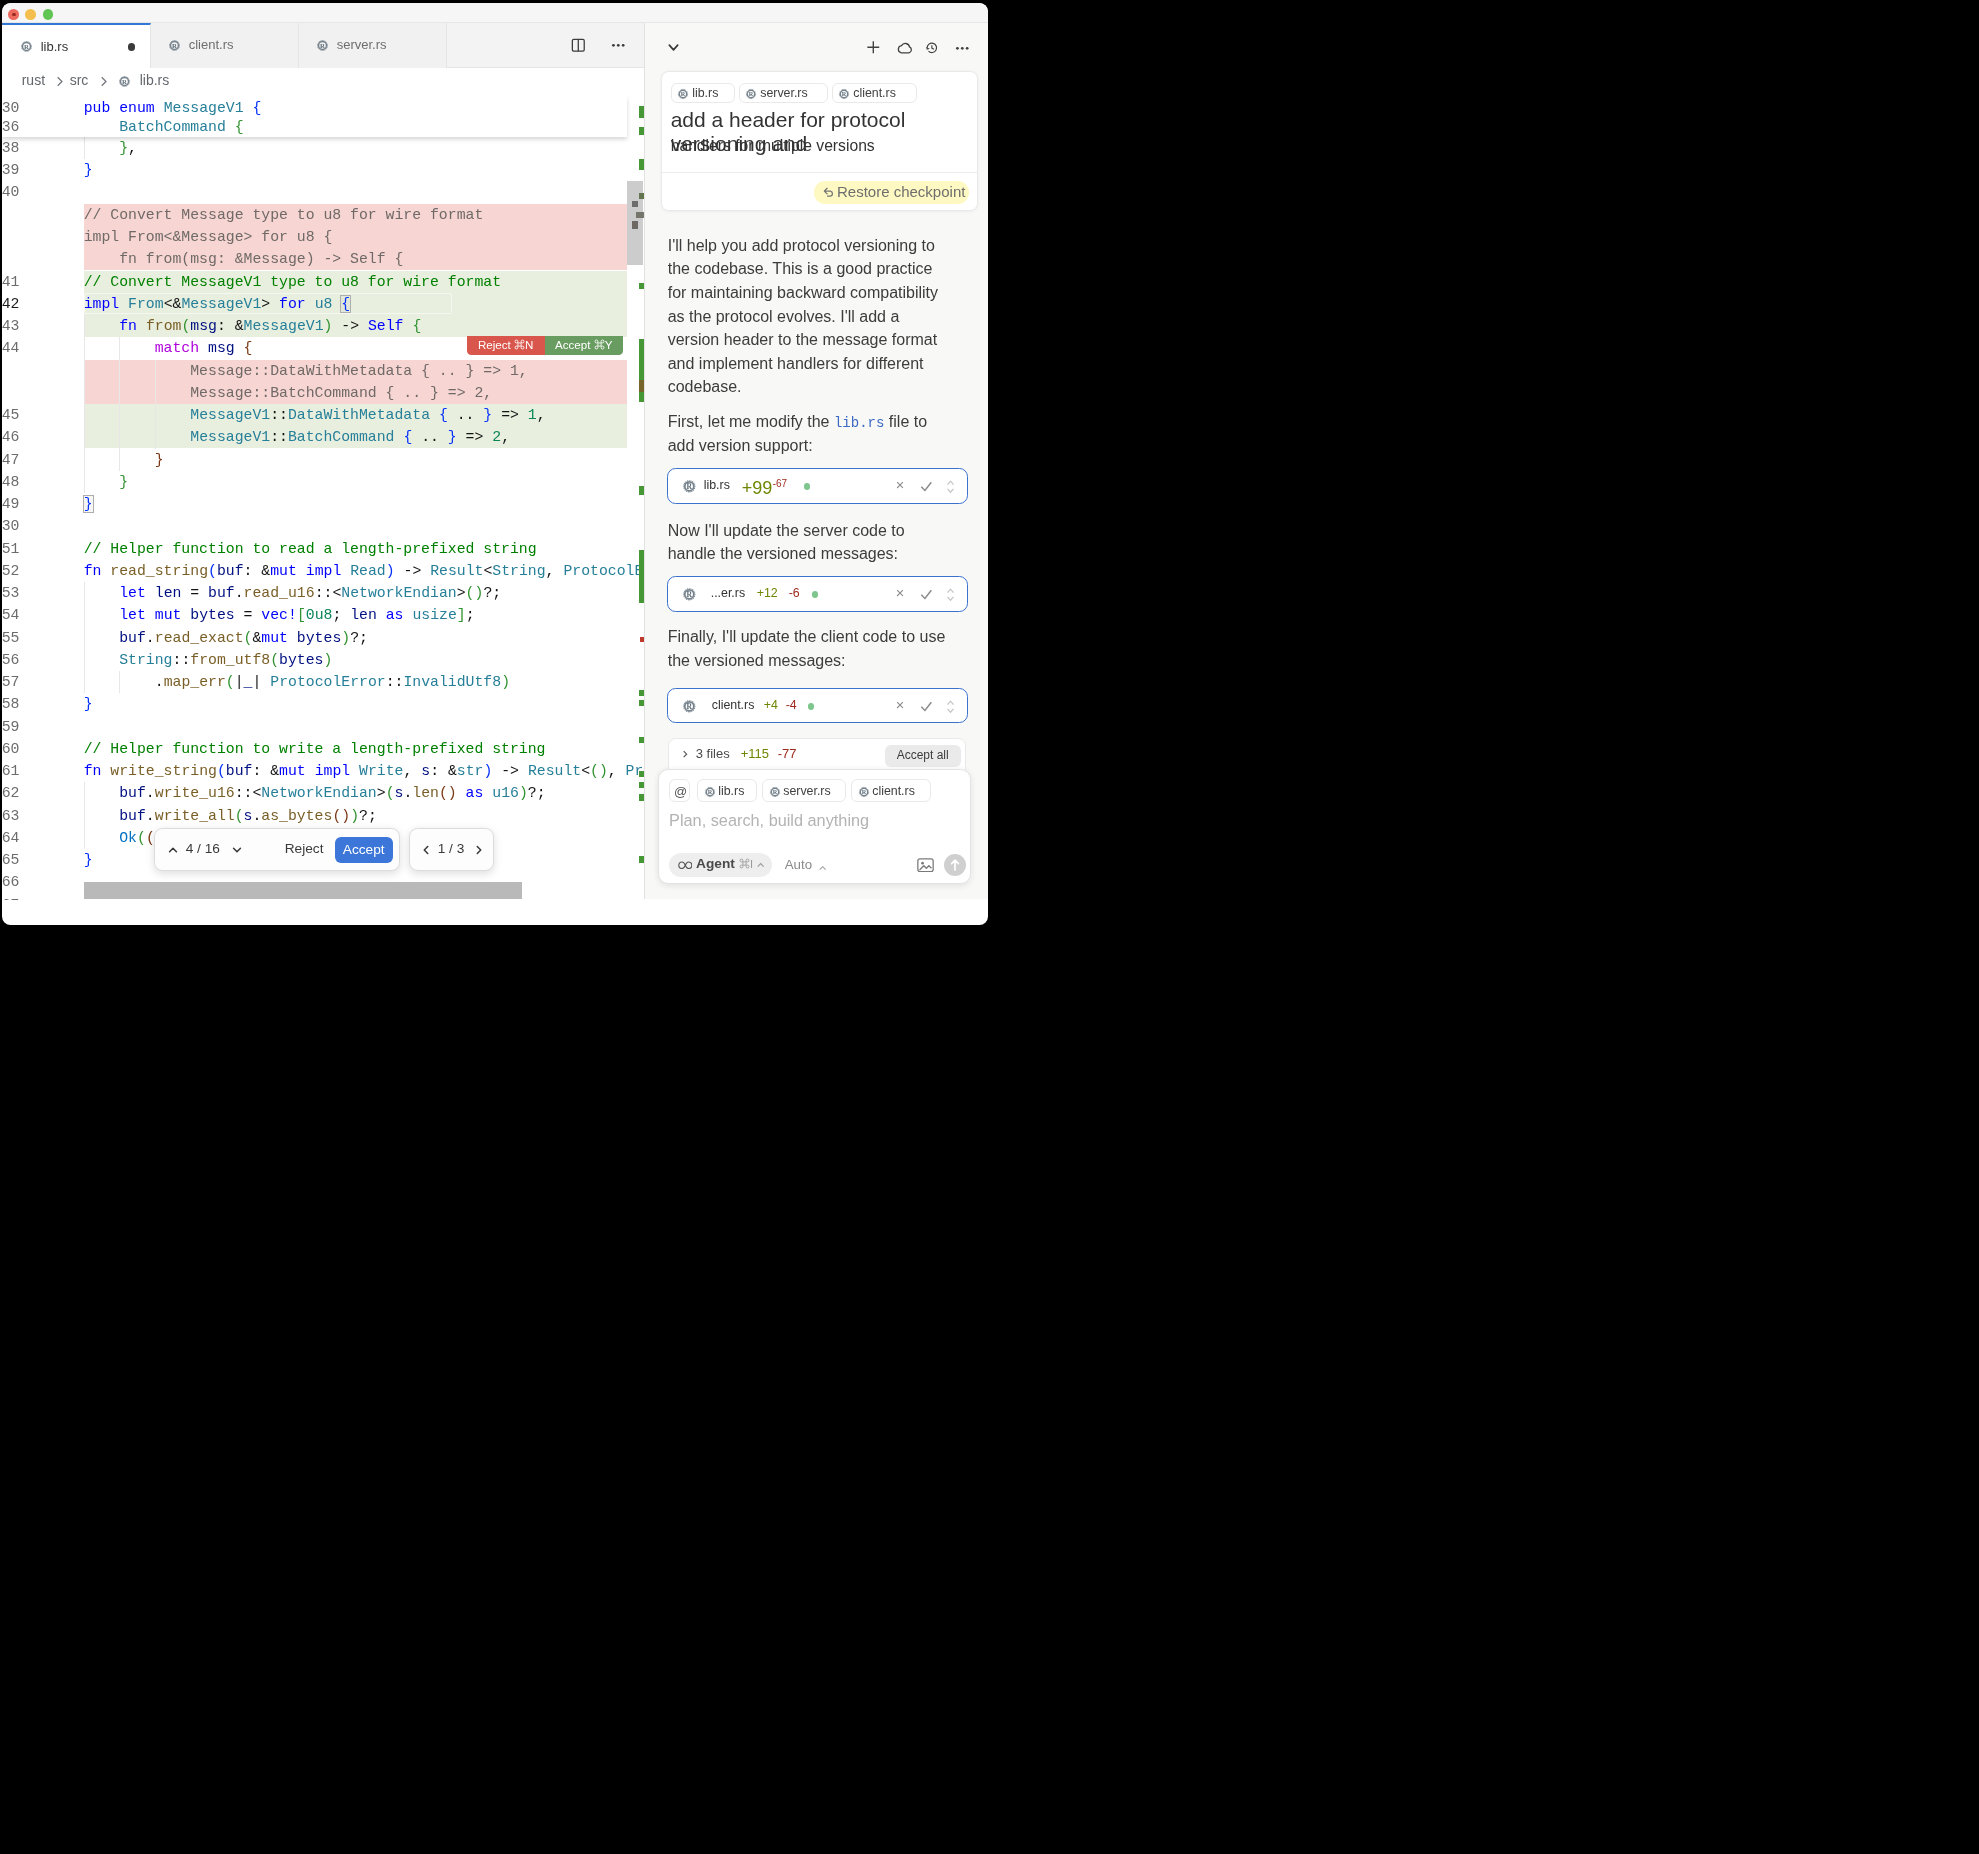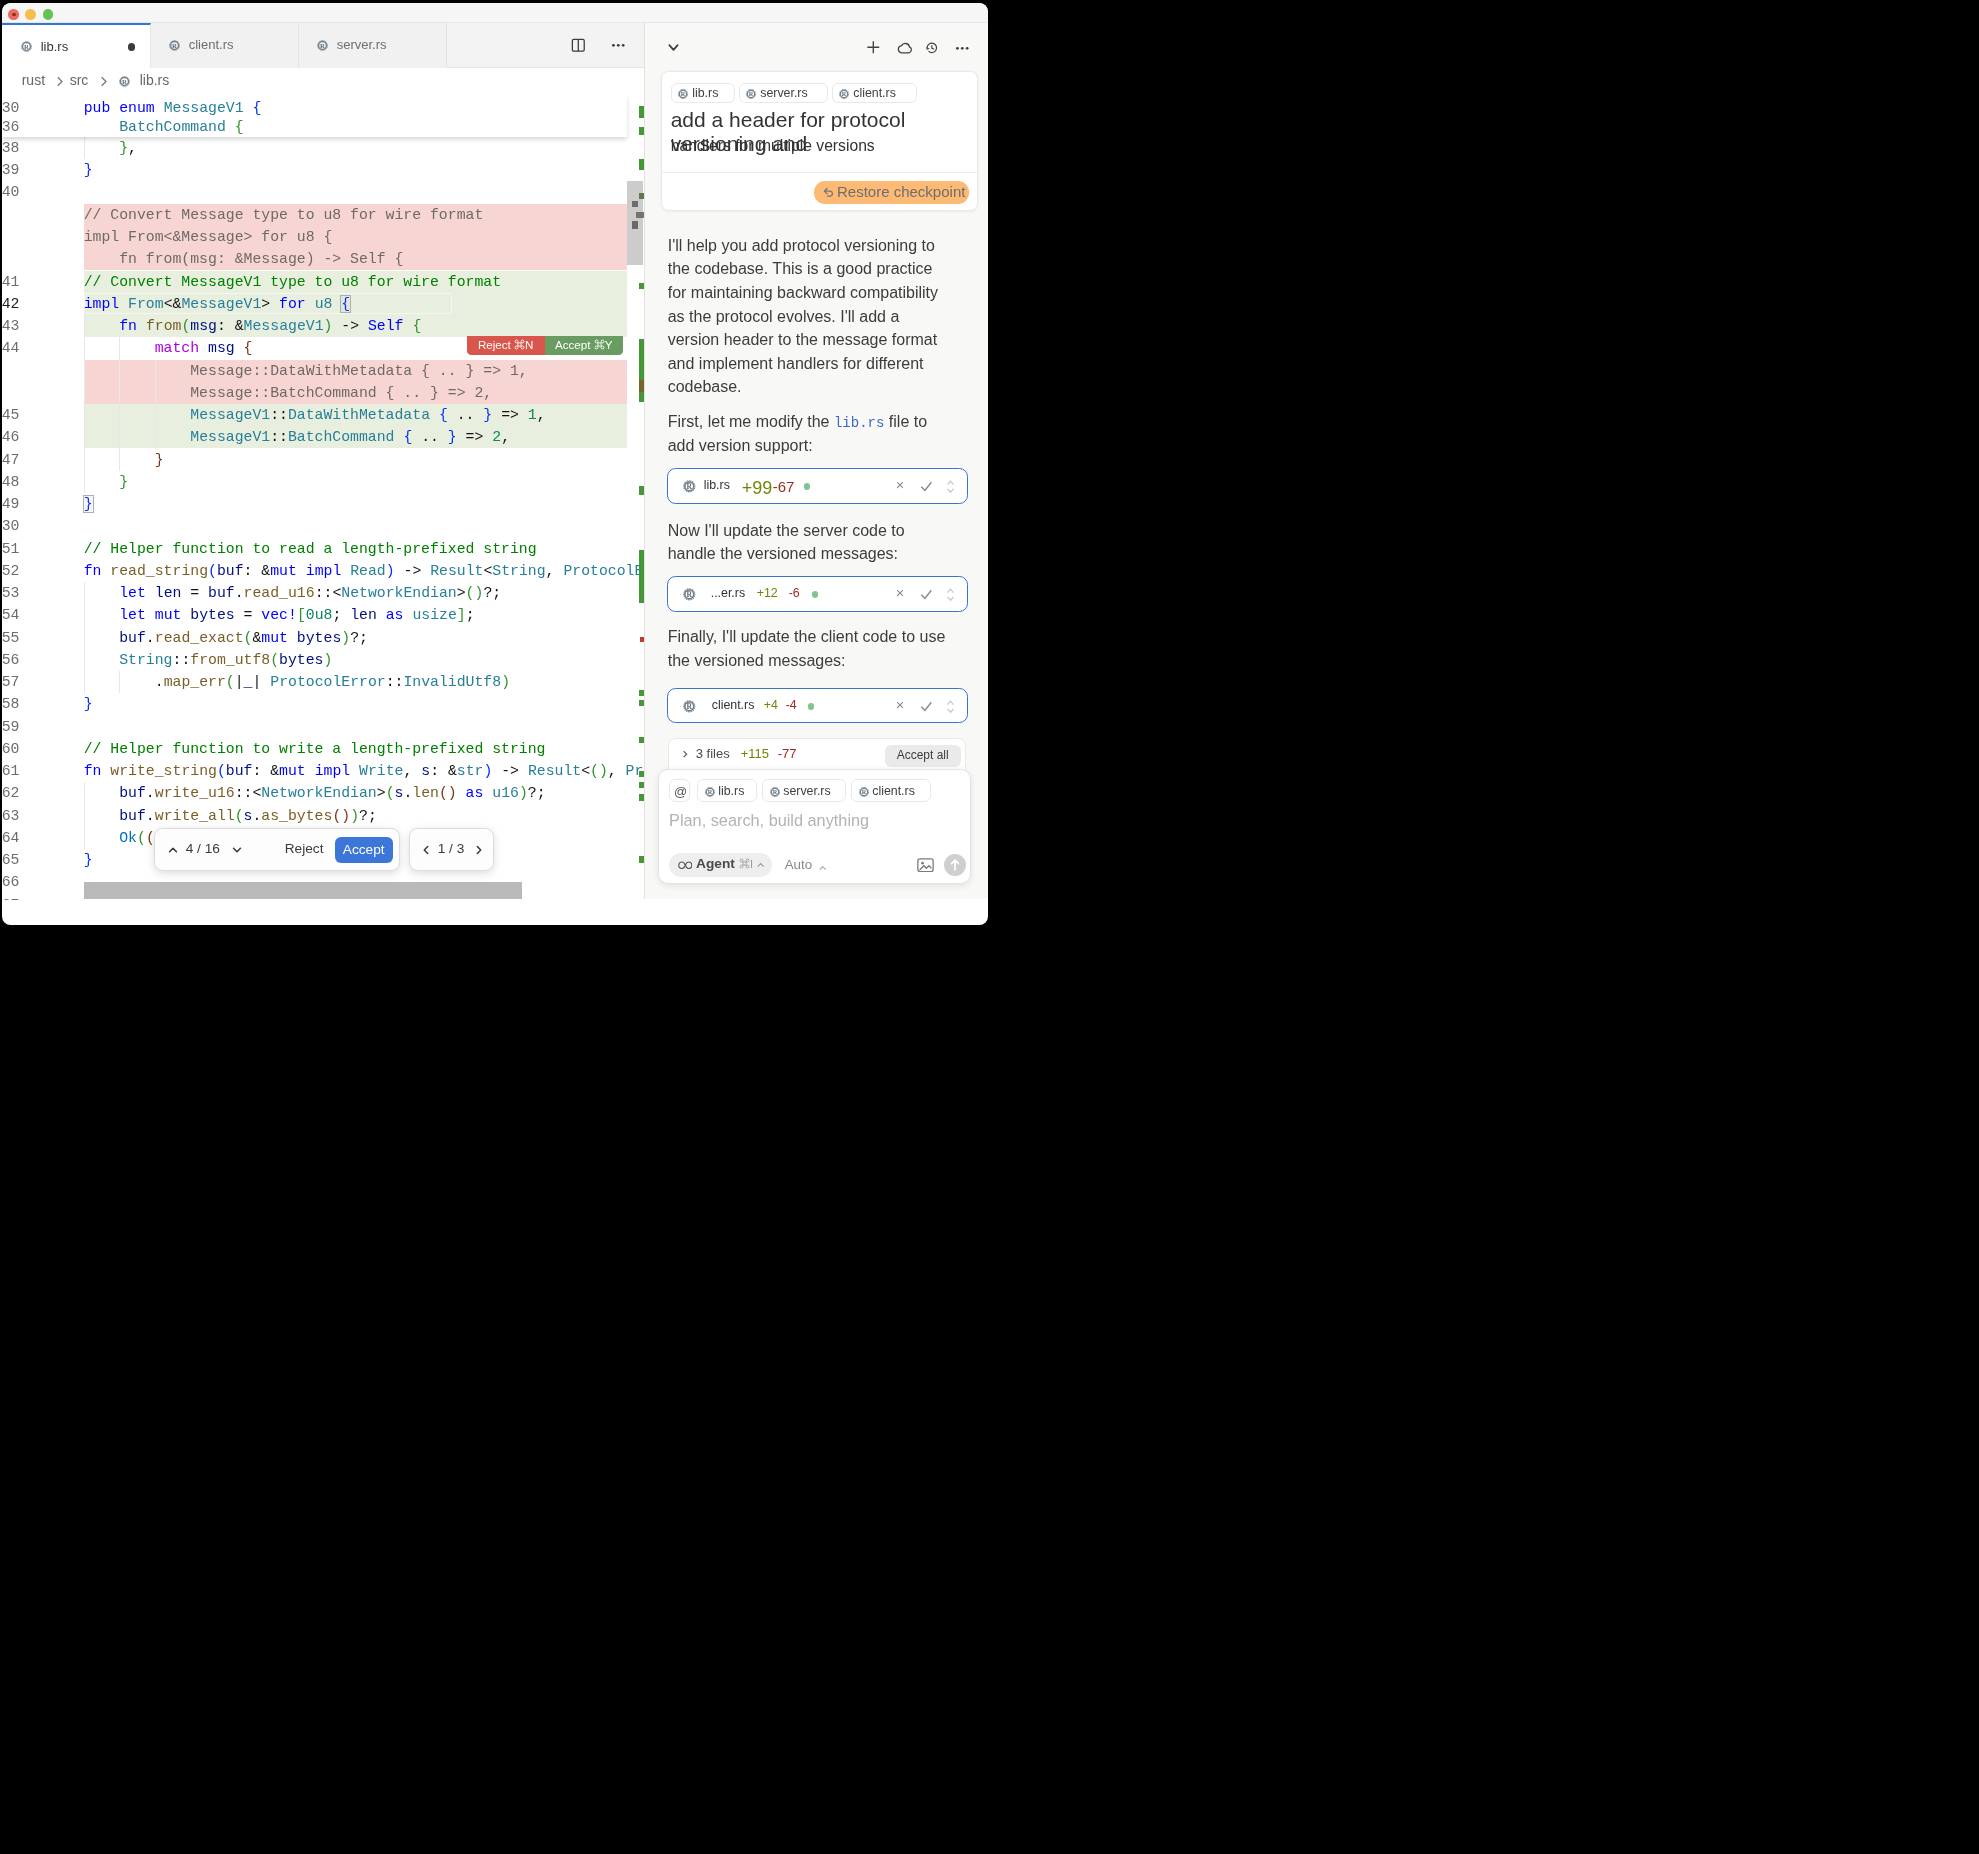--- a/index.html
+++ b/index.html
@@ -375,21 +375,21 @@
         <svg style="position:absolute;left:5.1px;top:4px;width:12px;height:12px;font-size:14.5px" viewBox="0 0 24 24">
           <circle cx="12" cy="12" r="9.2" fill="none" stroke="#76828c" stroke-width="1.7" stroke-dasharray="1.7 1.25"></circle>
           <circle cx="12" cy="12" r="7.4" fill="none" stroke="#76828c" stroke-width="2.8"></circle>
           <text x="12" y="16.2" text-anchor="middle" font-family="Liberation Serif" font-size="12.5" font-weight="bold" fill="#5f6d78">R</text>
         </svg>
         <span class="lbl">client.rs</span>
       </div>
   <div class="abs" style="left:9px;top:36px;font-size:21px;color:#333">add a header for protocol versioning and</div>
   <div class="abs" style="left:9px;top:65px;font-size:15.7px;color:#333">handlers for multiple versions</div>
   <div class="abs" style="left:0;top:100px;width:100%;height:0.9px;background:#ececec"></div>
-  <div class="abs" style="right:7.7px;top:109px;width:155px;height:23px;background:#fdba74;border-radius:11px">
+  <div class="abs" style="right:7.7px;top:109px;width:155px;height:23px;background:#fef9c3;border-radius:11px">
     <svg style="position:absolute;left:7.7px;top:5.1px" width="13" height="13" viewBox="0 0 14 14">
           <path d="M5.5 2.5 L2.5 5.5 L5.5 8.5 M2.5 5.5 H9 A2.8 2.8 0 0 1 9 11 H6" fill="none" stroke="#757575" stroke-width="1.4" stroke-linecap="round" stroke-linejoin="round"></path>
         </svg>
     <span class="abs" style="left:23px;top:2.1px;font-size:15px;color:#6e6e6e">Restore checkpoint</span>
   </div>
 </div>
 
 <div class="ptext" style="left:666px;top:231px">I'll help you add protocol versioning to</div>
 <div class="ptext" style="left:666px;top:254px">the codebase. This is a good practice</div>
 <div class="ptext" style="left:666px;top:278px">for maintaining backward compatibility</div>
@@ -405,21 +405,21 @@
 <div class="ptext" style="left:666px;top:646px">the versioned messages:</div>
 
 <div class="diffcard" style="top:465px;height:36px">
     <svg style="position:absolute;left:14.6px;top:10.7px;width:14.6px;height:14.6px" viewBox="0 0 24 24">
         <circle cx="12" cy="12" r="9.2" fill="none" stroke="#76828c" stroke-width="1.7" stroke-dasharray="1.7 1.25"></circle>
         <circle cx="12" cy="12" r="7.4" fill="none" stroke="#76828c" stroke-width="2.8"></circle>
         <text x="12" y="16.2" text-anchor="middle" font-family="Liberation Serif" font-size="12.5" font-weight="bold" fill="#5f6d78">R</text>
       </svg>
     <span class="abs" style="left:36px;top:9.8px;font-size:12.4px;color:#333">lib.rs</span>
     <span class="abs" style="left:74px;top:9.8px;font-size:18px;color:#6d8600">+99</span>
-    <span class="abs" style="left:105px;top:9.8px;font-size:15px;color:#9e2b1f">-67</span>
+    <span class="abs" style="left:105px;top:9.8px;font-size:10px;color:#9e2b1f">-67</span>
     <span class="abs" style="left:136px;top:14.6px;width:6.4px;height:6.4px;border-radius:50%;background:#7ec68e"></span>
     <span class="abs" style="left:228px;top:8.6px;font-size:14.6px;color:#8a8a8a">×</span>
     <span class="abs" style="left:251px;top:10.3px"><svg style="width:14.6px;height:14.6px" viewBox="0 0 16 16">
           <polyline points="2.5,8.5 6.5,12.5 13.5,3.5" fill="none" stroke="#8a8a8a" stroke-width="1.6"></polyline>
         </svg></span>
     <svg style="position:absolute;left:277px;top:10.3px;width:11px;height:15.4px" viewBox="0 0 13 18">
         <polyline points="3,6.5 6.5,2.5 10,6.5" fill="none" stroke="#c6c6c6" stroke-width="1.5"></polyline>
         <polyline points="3,11.5 6.5,15.5 10,11.5" fill="none" stroke="#c6c6c6" stroke-width="1.5"></polyline>
       </svg>
   </div>

